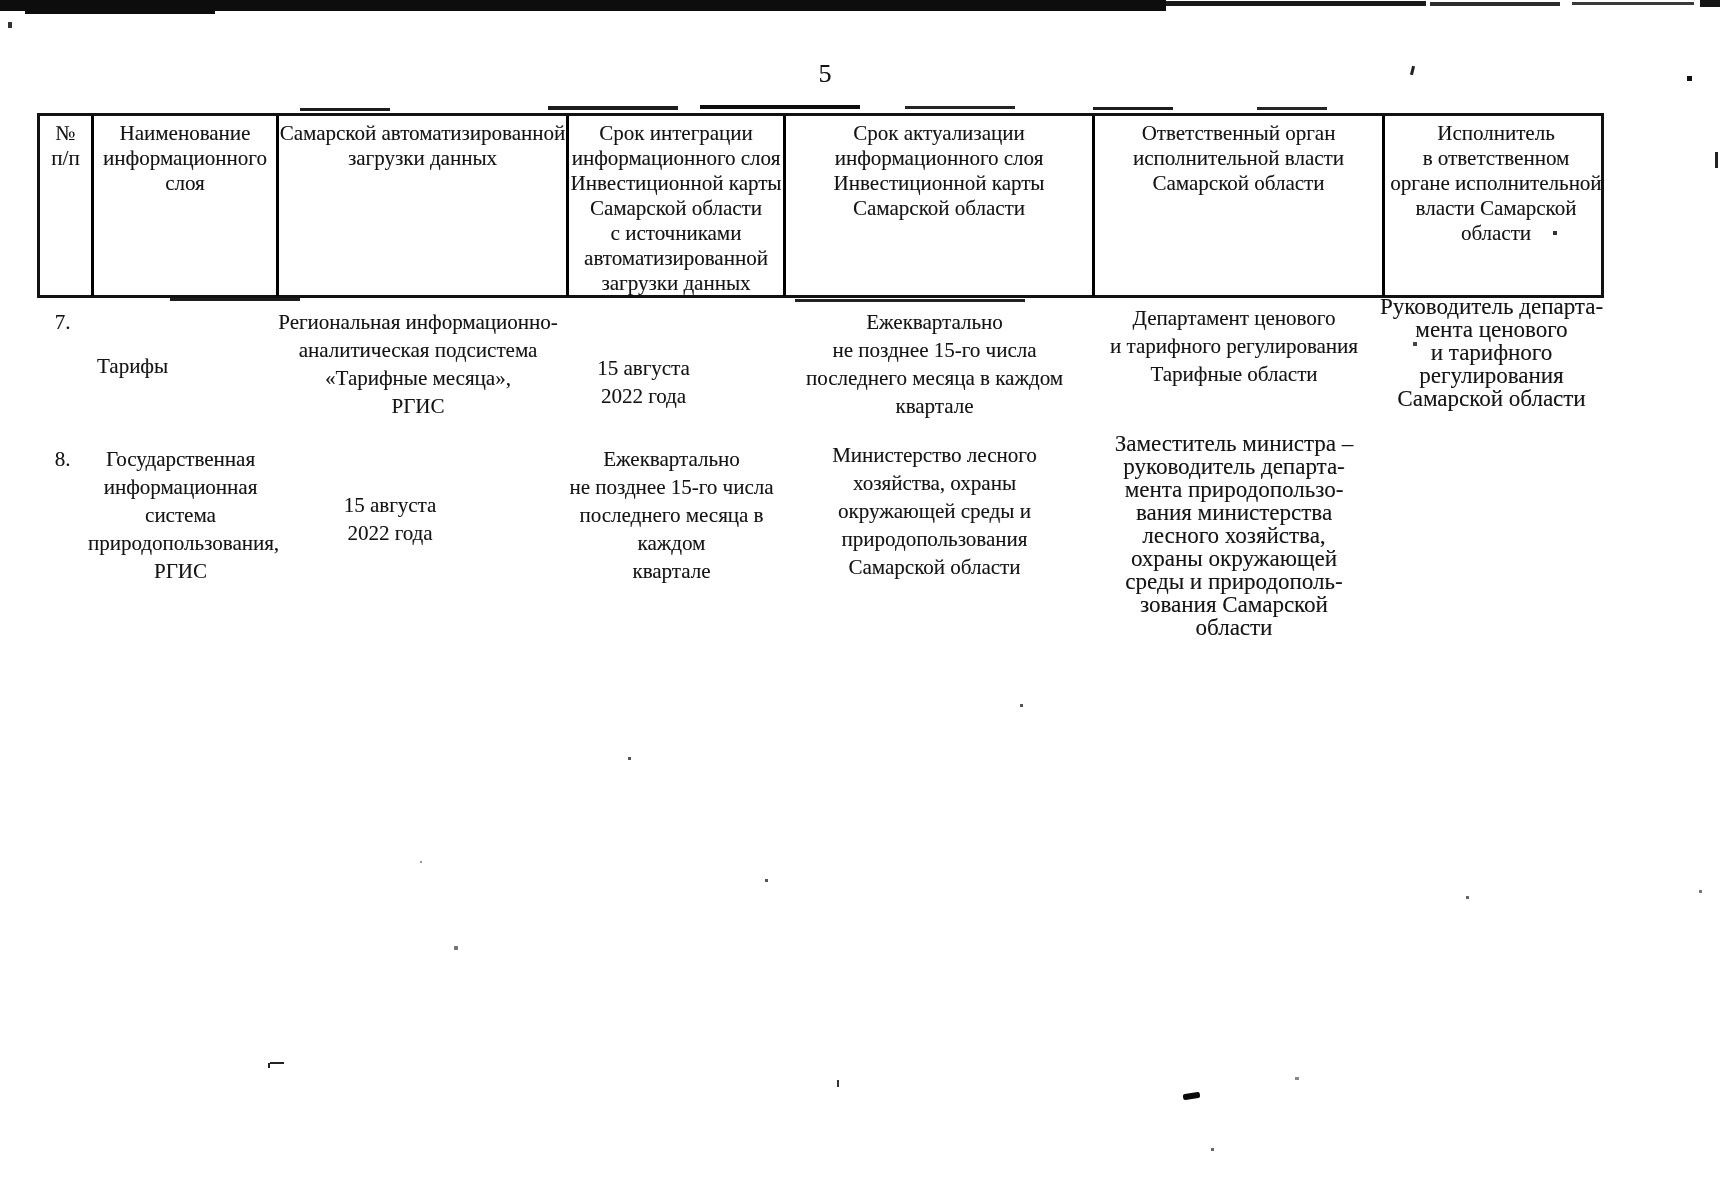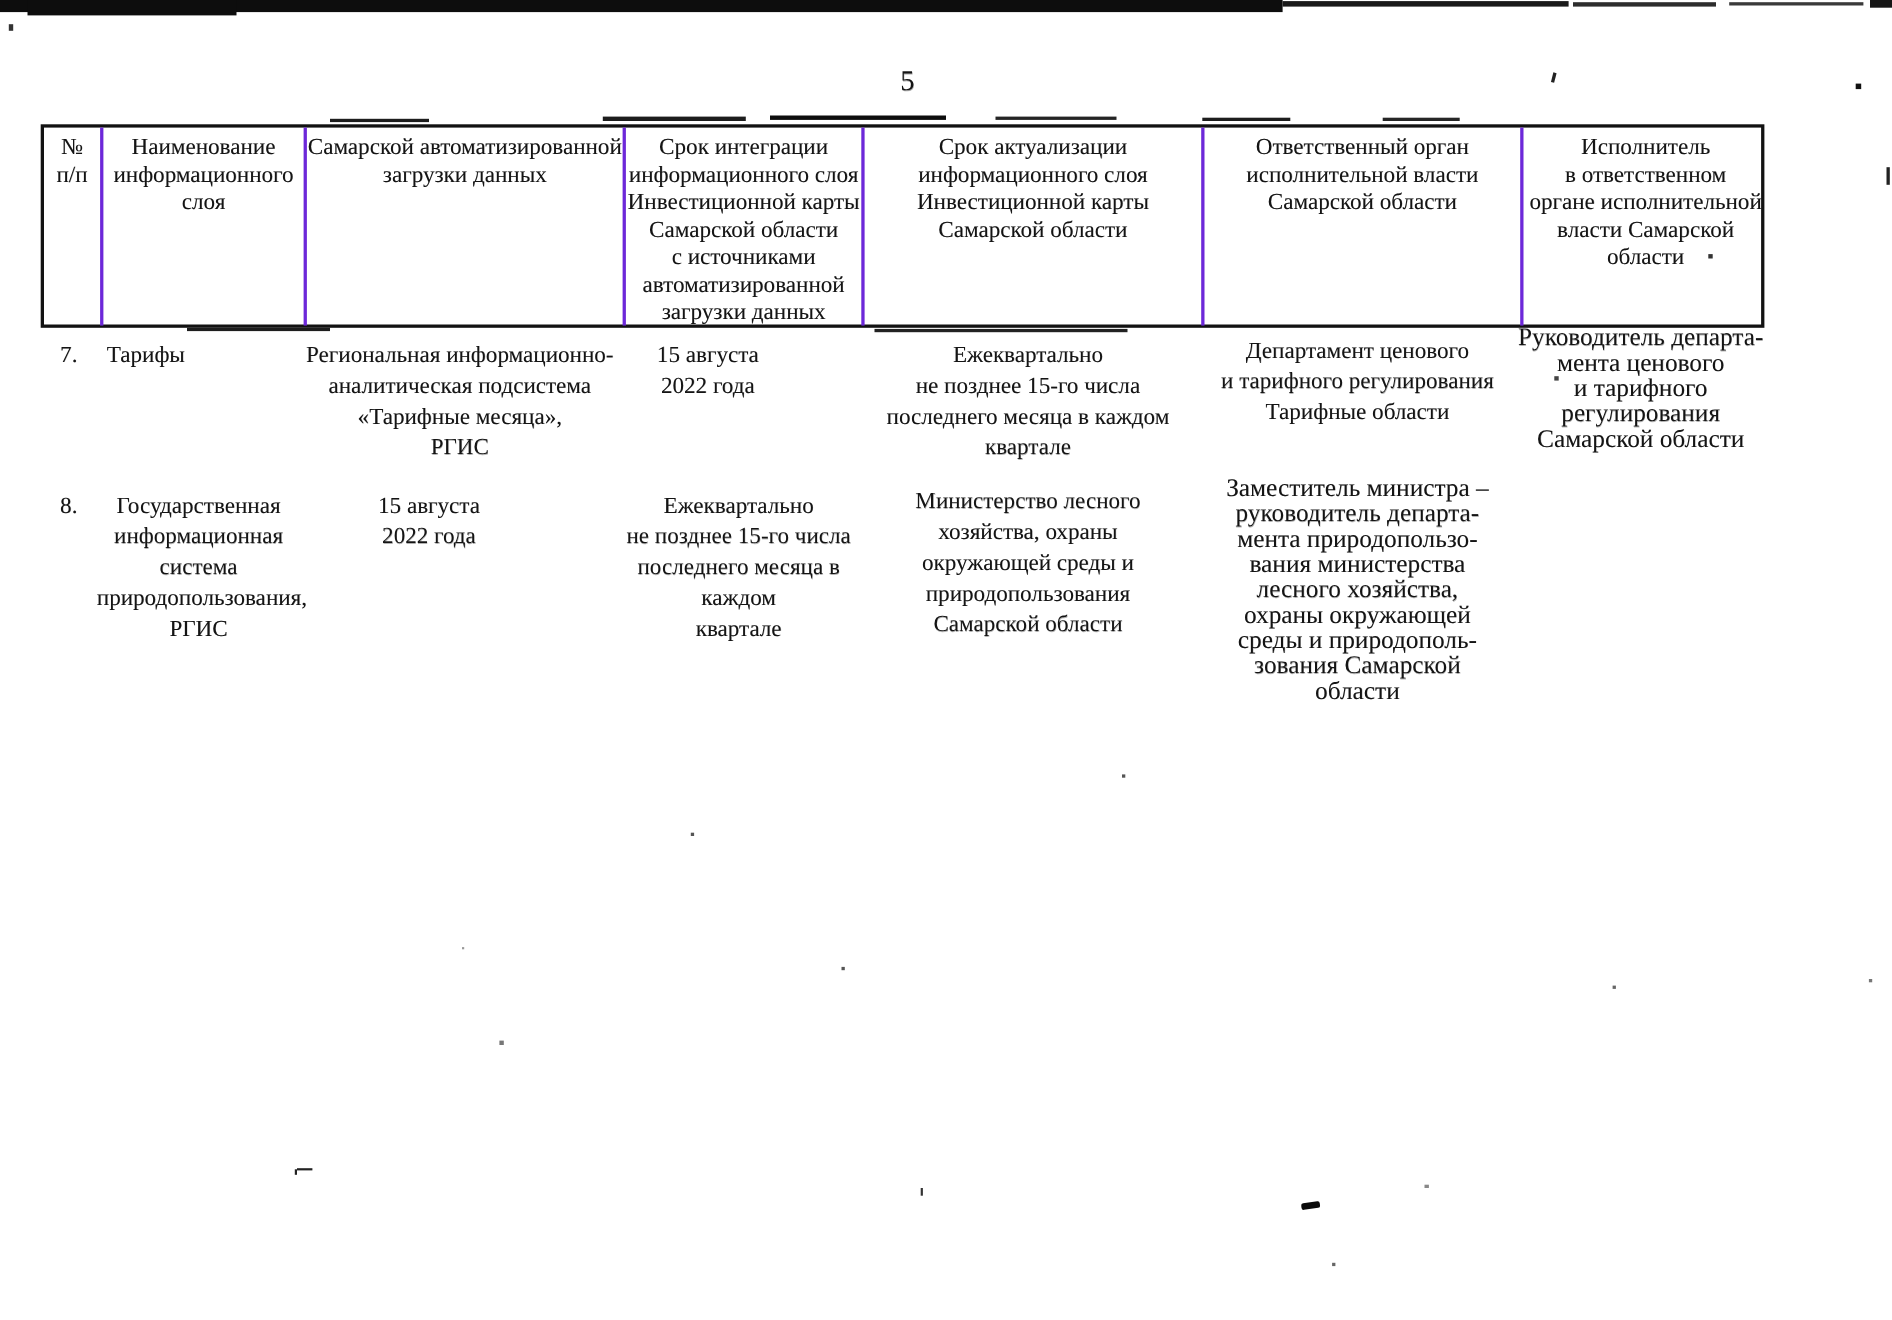--- a/index.html
+++ b/index.html
@@ -42,35 +42,35 @@
     border: 3px solid #121212;
   }
   .th {
     box-sizing: border-box;
     padding-top: 5px;
     font-size: 21px;
     line-height: 25px;
     text-align: center;
     text-shadow: 0.3px 0.3px 0 rgba(0,0,0,0.3);
   }
-  .th + .th { border-left: 3px solid #6d28d9; }
+  .th + .th { border-left: 3px solid #000000; }
 
   .trow { position: absolute; left: 0; }
   .row7 { top: 193px; }
   .row8 { top: 330px; }
   .td {
     box-sizing: border-box;
     padding-top: 2px;
     font-size: 21px;
     line-height: 28px;
     text-align: center;
     text-shadow: 0.3px 0.3px 0 rgba(0,0,0,0.3);
   }
-  .td.name { text-align: left; padding-left: 9px; }
-  .td.integration { padding-right: 56px; }
+  .td.name { text-align: left; padding-left: 9px; margin-top: 44px; }
+  .td.integration { padding-right: 56px; margin-top: 46px; }
   .td.organ { position: relative; top: -4px; }
   .td.executor {
     position: relative; top: -13px;
     font-size: 23px;
     line-height: 23px;
   }
 
   
   .art { position: absolute; background: #0d0d0d; }
 </style>

